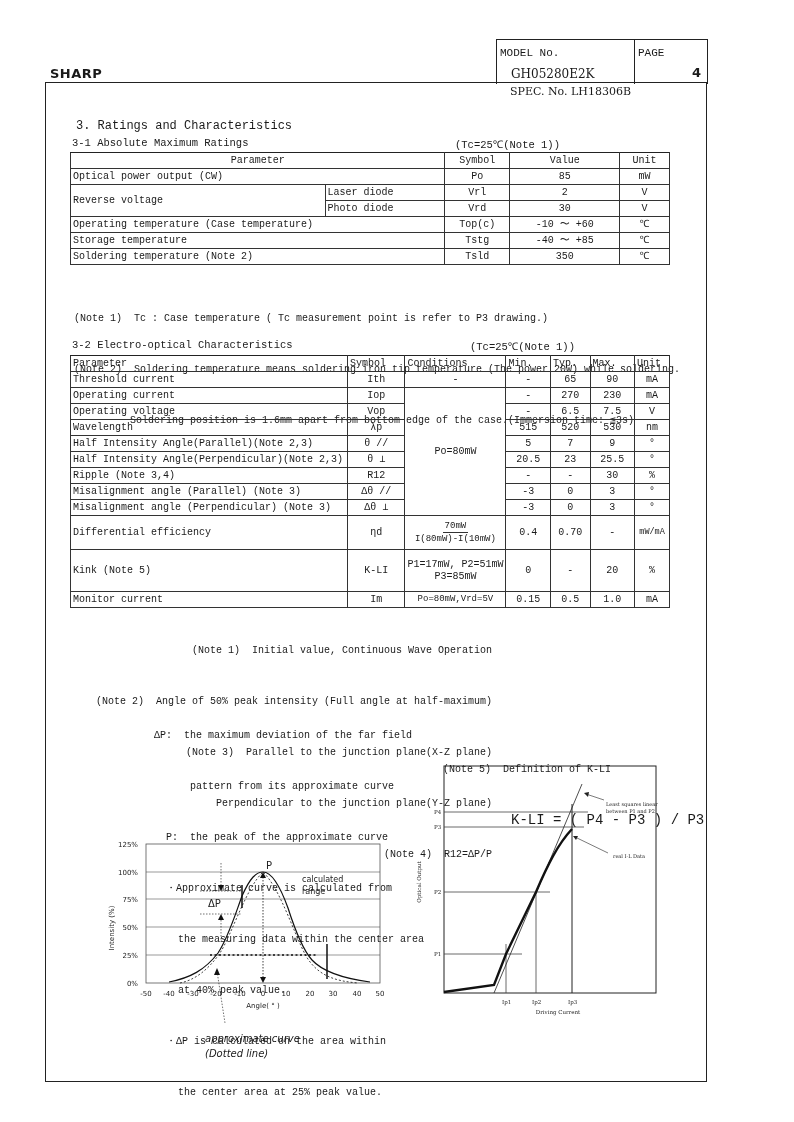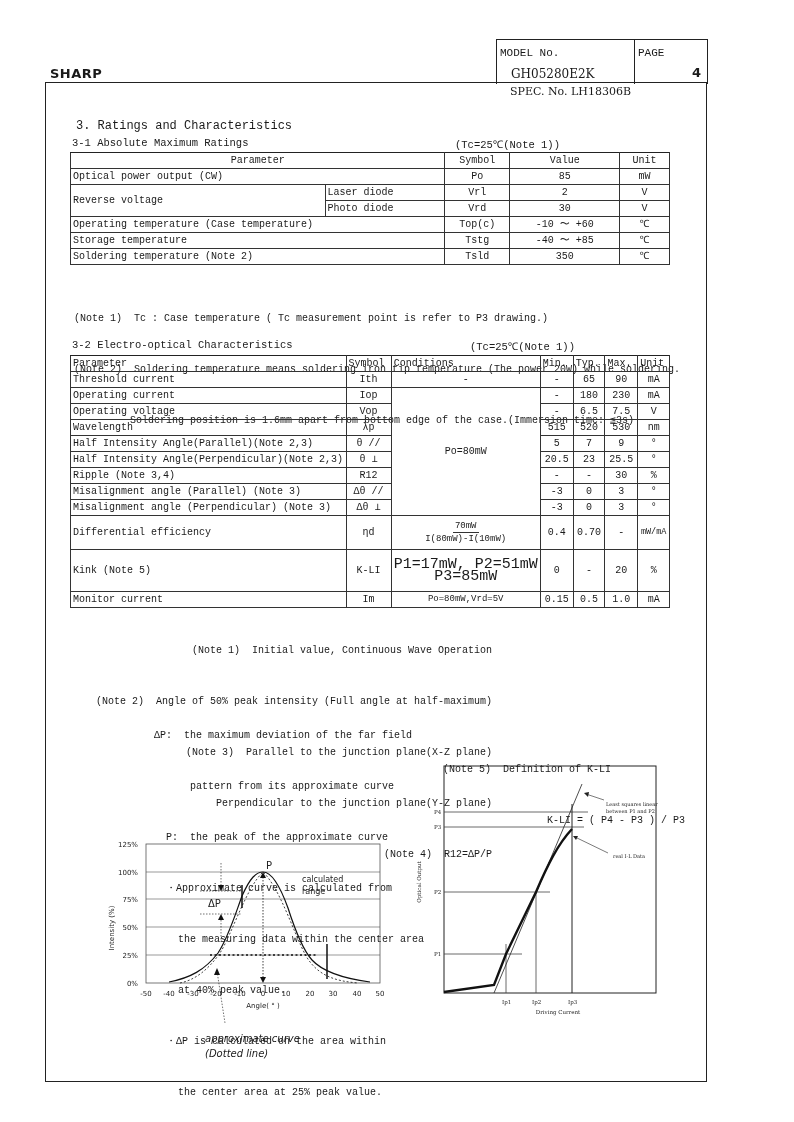--- a/index.html
+++ b/index.html
@@ -141,21 +141,21 @@
     <td class="c">-</td>
     <td class="c">65</td>
     <td class="c">90</td>
     <td class="c">mA</td>
   </tr>
   <tr>
     <td>Operating current</td>
     <td class="c">Iop</td>
     <td class="c" rowspan="8">Po=80mW</td>
     <td class="c">-</td>
-    <td class="c">180</td>
+    <td class="c">270</td>
     <td class="c">230</td>
     <td class="c">mA</td>
   </tr>
   <tr>
     <td>Operating voltage</td>
     <td class="c">Vop</td>
     <td class="c">-</td>
     <td class="c">6.5</td>
     <td class="c">7.5</td>
     <td class="c">V</td>
@@ -216,21 +216,21 @@
       <span>I(80mW)-I(10mW)</span>
     </td>
     <td class="c">0.4</td>
     <td class="c">0.70</td>
     <td class="c">-</td>
     <td class="c" style="font-size:8.5px;">mW/mA</td>
   </tr>
   <tr style="height:42px;">
     <td>Kink (Note 5)</td>
     <td class="c">K-LI</td>
-    <td class="c" style="font-size:15px; line-height:12px;">
+    <td class="c" style="font-size:10px; line-height:12px;">
       <div>P1=17mW, P2=51mW</div>
       <div>P3=85mW</div>
     </td>
     <td class="c">0</td>
     <td class="c">-</td>
     <td class="c">20</td>
     <td class="c">%</td>
   </tr>
   <tr>
     <td>Monitor current</td>
@@ -257,21 +257,21 @@
   <div>  P:  the peak of the approximate curve</div>
   <div>  ・Approximate curve is calculated from</div>
   <div>    the measuring data within the center area</div>
   <div>    at 40% peak value.</div>
   <div>  ・ΔP is calculated on the area within</div>
   <div>    the center area at 25% peak value.</div>
 </div>
 
 <div class="abs note" style="left:443px; top:727px;">
   <div><span>(Note 5)</span>  <span>Definition of K-LI</span></div>
-  <div style="padding-left:68px; font-size:10px;margin-left:36px;">K-LI = ( P4 - P3 ) / P3</div>
+  <div style="padding-left:68px; font-size:14px;">K-LI = ( P4 - P3 ) / P3</div>
 </div>
 
 <svg class="abs" style="left:100px; top:838px;" width="300" height="190" viewBox="0 0 300 190">
   <g font-family="DejaVu Sans, Liberation Sans, sans-serif" font-size="7" fill="#222">
 
     <rect x="46" y="6" width="234" height="139" fill="none" stroke="#555" stroke-width="0.8"></rect>
     <g stroke="#555" stroke-width="0.6">
       <line x1="46" y1="34" x2="280" y2="34"></line>
       <line x1="46" y1="61" x2="280" y2="61"></line>
       <line x1="46" y1="89" x2="280" y2="89"></line>

